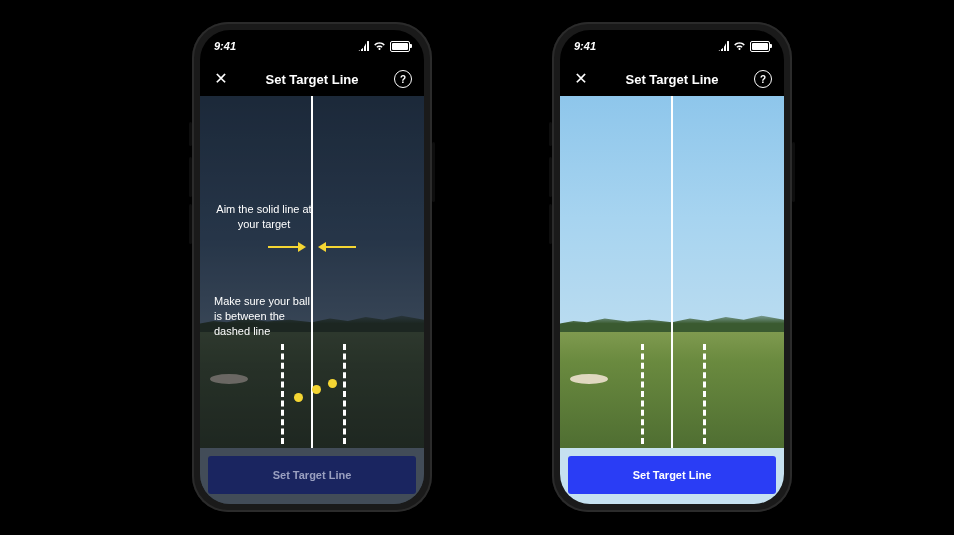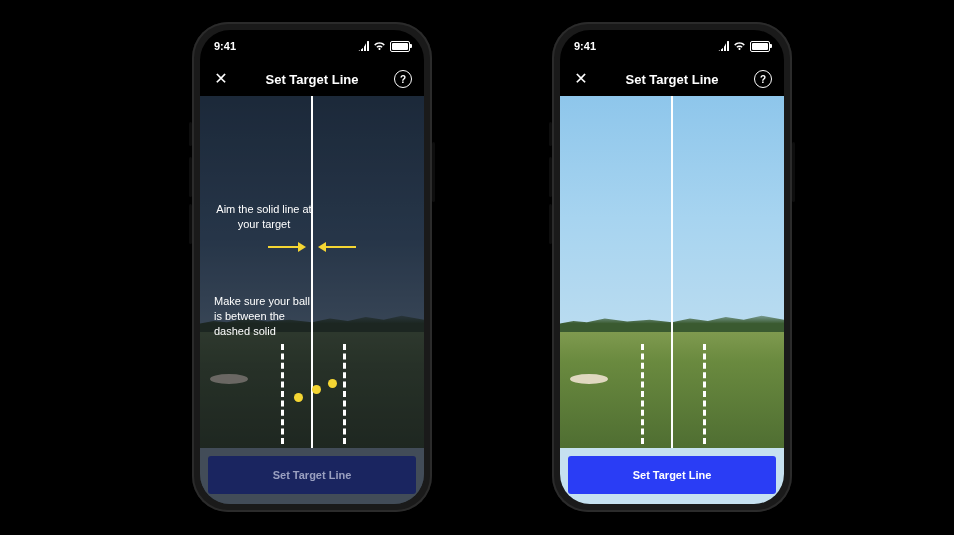--- a/index.html
+++ b/index.html
@@ -3,21 +3,21 @@
 <meta charset="utf-8">
 <style>
   html,body{margin:0;padding:0;background:#000;width:954px;height:535px;font-family:-apple-system,Helvetica,Arial,sans-serif;}
   .stage{position:relative;width:954px;height:535px;}
   .phone{position:absolute;width:240px;height:490px;border-radius:36px;background:#1a1a1a;box-shadow:0 0 0 2px #2b2b2b inset;}
   .phone.left{left:192px;top:22px;}
   .phone.right{left:552px;top:22px;}
   .bezel{position:absolute;inset:8px;border-radius:30px;background:#000;overflow:hidden;}
   .notch{position:absolute;top:0;left:50%;transform:translateX(-50%);width:110px;height:22px;background:#000;border-bottom-left-radius:14px;border-bottom-right-radius:14px;z-index:50;}
   .screen{position:absolute;inset:0;}
-  .statusbar{position:absolute;top:0;left:0;right:0;height:32px;display:flex;align-items:center;justify-content:space-between;padding:0 14px;color:#fff;font-size:11px;font-weight:600;z-index:40;}
+  .statusbar{position:absolute;top:0;left:0;right:0;height:32px;display:flex;align-items:center;justify-content:space-between;padding:0 14px;color:#fff;font-size:11px;font-weight:600;z-index:40;font-style:italic;}
   .status-right{display:flex;align-items:center;gap:4px;}
   .signal-icon{display:inline-flex;align-items:flex-end;gap:1px;}
   .signal-icon span{display:inline-block;width:2px;background:#fff;border-radius:0.5px;}
   .signal-icon span:nth-child(1){height:4px;}
   .signal-icon span:nth-child(2){height:6px;}
   .signal-icon span:nth-child(3){height:8px;}
   .signal-icon span:nth-child(4){height:10px;}
   .wifi-icon{width:13px;height:10px;}
   .battery-icon{width:18px;height:9px;border:1px solid #fff;border-radius:2px;position:relative;}
   .battery-icon::after{content:"";position:absolute;right:-3px;top:2px;width:2px;height:4px;background:#fff;border-radius:0 1px 1px 0;}
@@ -127,21 +127,21 @@
                   <polygon points="30,2 38,7 30,12" fill="#f5d633"></polygon>
                 </svg>
             </span>
             <span class="arrow ar">
               <svg width="38" height="14" viewBox="0 0 38 14">
                   <line x1="38" y1="7" x2="8" y2="7" stroke="#f5d633" stroke-width="2"></line>
                   <polygon points="8,2 0,7 8,12" fill="#f5d633"></polygon>
                 </svg>
             </span>
           </div>
-          <div class="instr instr2">Make sure your ball is between the dashed solid</div>
+          <div class="instr instr2">Make sure your ball is between the dashed line</div>
 
           <div class="ball" style="bottom:102px;left:42%;"></div>
           <div class="ball" style="bottom:110px;left:50%;"></div>
           <div class="ball" style="bottom:116px;left:57%;"></div>
 
           <div class="cta">
               <span>Set Target Line</span>
             </div>
         </div>
       </div>

